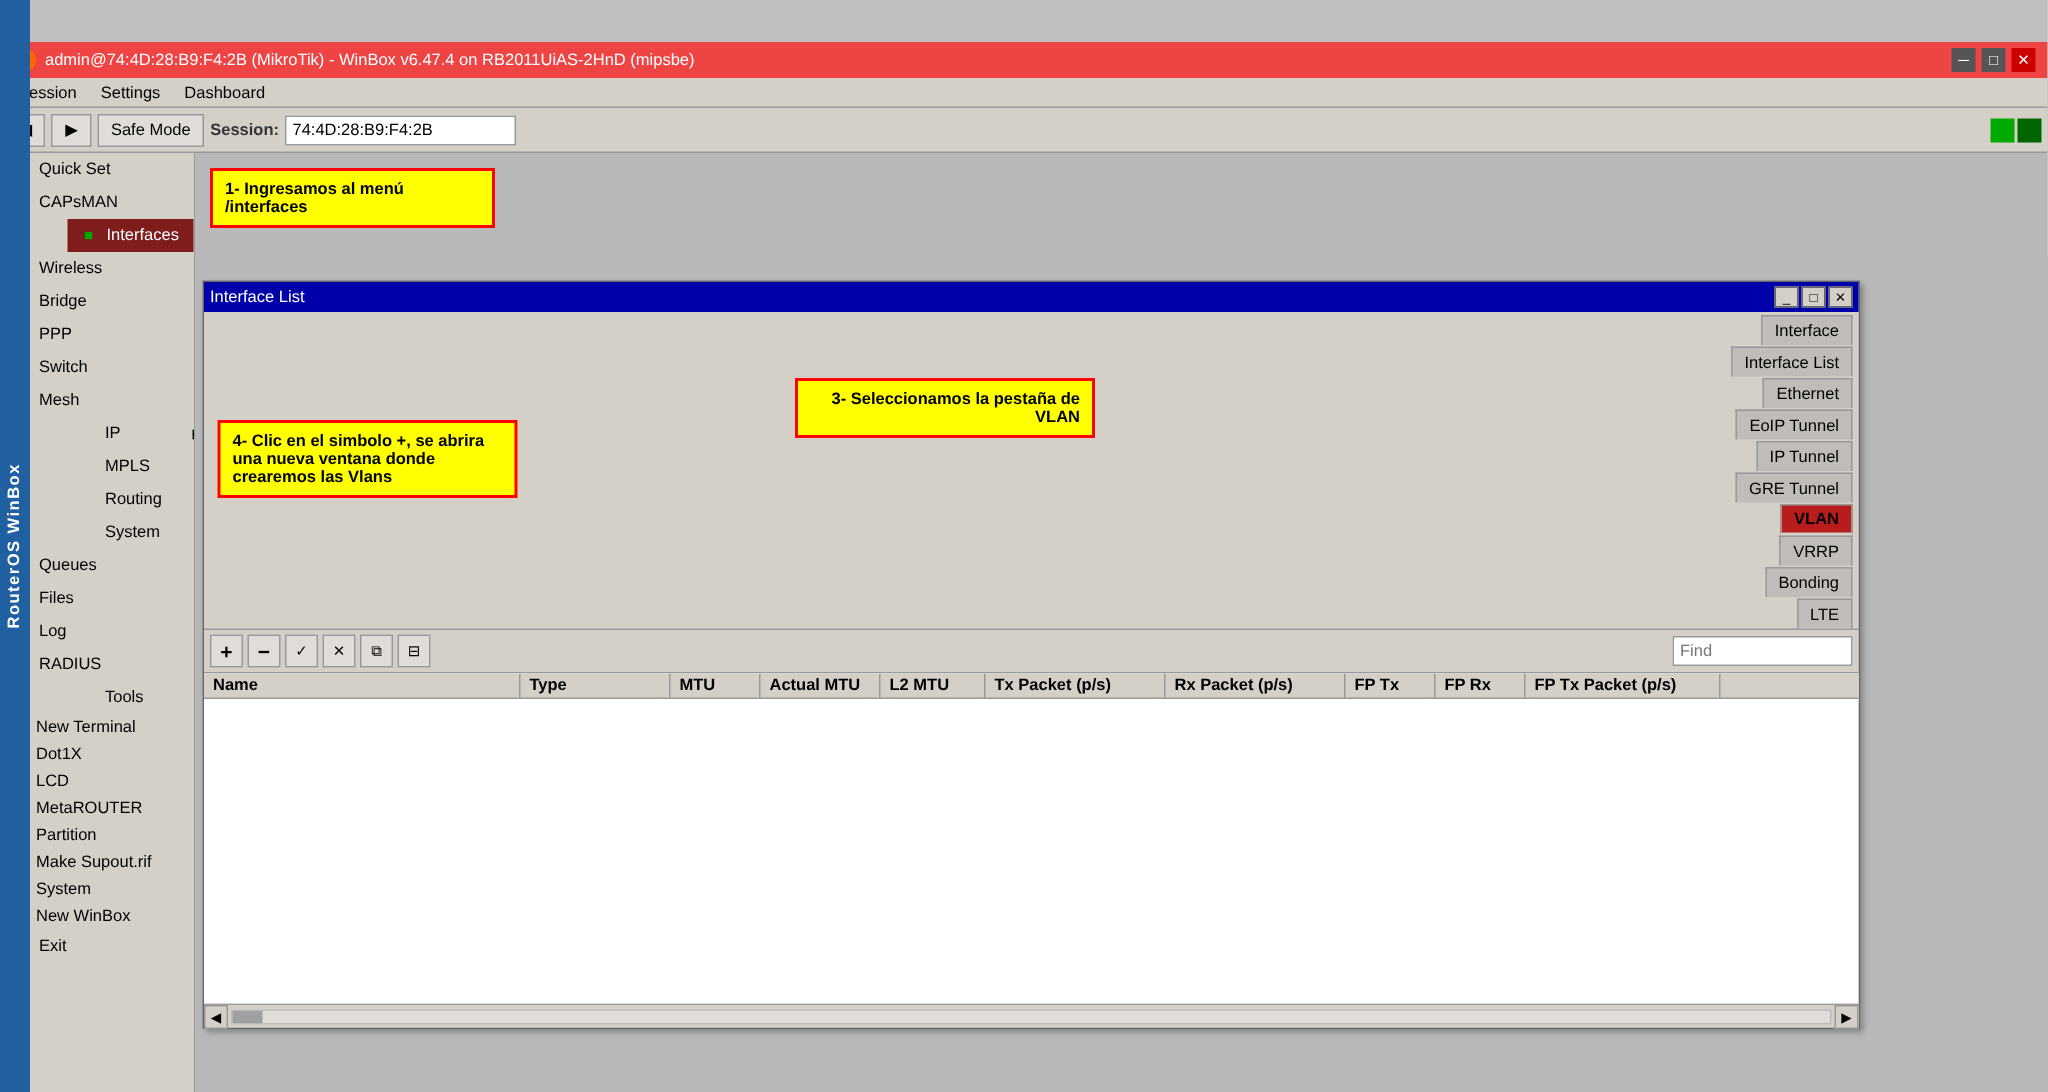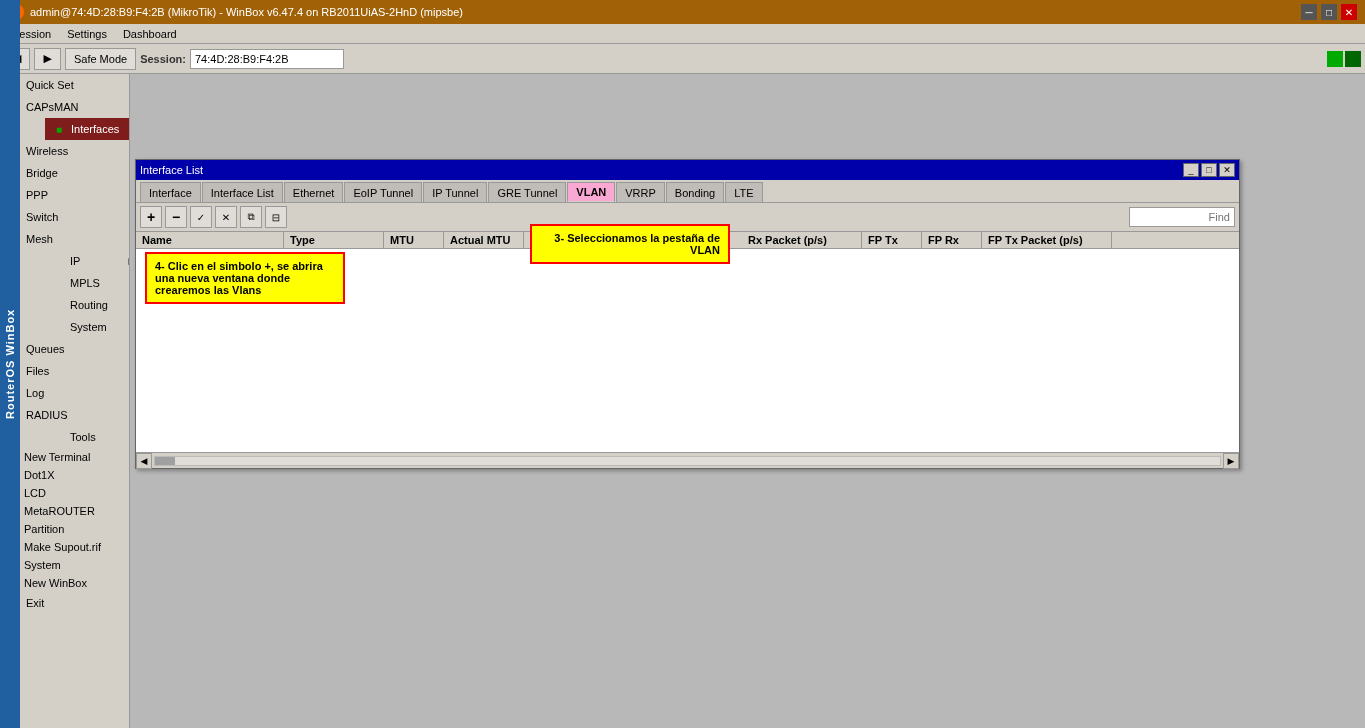--- a/index.html
+++ b/index.html
@@ -1,19 +1,19 @@
 <!DOCTYPE html>
 <html><head>
   <meta charset="utf-8">
   <style>
     * { margin: 0; padding: 0; box-sizing: border-box; }
     body { font-family: 'Segoe UI', Tahoma, Geneva, Verdana, sans-serif; font-size: 11px; background: #c0c0c0; width: 1365px; height: 728px; overflow: hidden; }
     
     
-    .title-bar { background: #a16207; color: white; height: 24px; display: flex; align-items: center; justify-content: space-between; padding: 0 8px; font-size: 11px; }
+    .title-bar { background: #ef4444; color: white; height: 24px; display: flex; align-items: center; justify-content: space-between; padding: 0 8px; font-size: 11px; margin-top: 28px; }
     .title-bar-left { display: flex; align-items: center; gap: 6px; }
     .title-icon { width: 16px; height: 16px; background: #ff6600; border-radius: 50%; display: flex; align-items: center; justify-content: center; font-size: 9px; color: white; }
     .title-controls { display: flex; gap: 4px; }
     .title-btn { width: 16px; height: 16px; background: #555; color: white; border: none; cursor: pointer; font-size: 10px; display: flex; align-items: center; justify-content: center; }
     .title-btn.close { background: #c00; }
 
     
     .menu-bar { background: #d4d0c8; height: 20px; display: flex; align-items: center; padding: 0 4px; border-bottom: 1px solid #999; }
     .menu-item { padding: 2px 8px; font-size: 11px; cursor: pointer; }
 
@@ -47,28 +47,28 @@
     
     .winbox-label { position: absolute; left: 0; top: 0; bottom: 0; width: 20px; background: #2060a0; color: white; display: flex; align-items: center; justify-content: center; writing-mode: vertical-rl; text-orientation: mixed; transform: rotate(180deg); font-size: 11px; font-weight: bold; letter-spacing: 1px; }
 
     
     .interface-window { position: absolute; top: 90px; left: 130px; width: calc(100% - 130px); background: #d4d0c8; border: 1px solid #666; box-shadow: 2px 2px 4px rgba(0,0,0,0.3); }
     .window-titlebar { background: #0000aa; color: white; height: 20px; display: flex; align-items: center; justify-content: space-between; padding: 0 4px; font-size: 11px; }
     .window-controls { display: flex; gap: 2px; }
     .window-btn { width: 16px; height: 14px; background: #d4d0c8; border: 1px solid #666; color: #000; font-size: 9px; display: flex; align-items: center; justify-content: center; cursor: pointer; }
 
     
-    .tabs-bar { background: #d4d0c8; display: flex; align-items: flex-end; padding: 2px 4px 0; gap: 1px; border-bottom: 1px solid #999; }
+    .tabs-bar { background: #d4d0c8; display: flex; align-items: flex-end; padding: 2px 4px 0; gap: 1px; border-bottom: 1px solid #999; flex-direction: column; }
     .tab { padding: 2px 8px; background: #c0bdb8; border: 1px solid #999; border-bottom: none; font-size: 11px; cursor: pointer; height: 20px; display: flex; align-items: center; }
-    .tab.active { background: #f9a8d4; border-bottom: 1px solid #d4d0c8; font-weight: bold; }
+    .tab.active { background: #b91c1c; border-bottom: 1px solid #d4d0c8; font-weight: bold; }
 
     
     .window-toolbar { background: #d4d0c8; padding: 3px 4px; display: flex; align-items: center; gap: 3px; border-bottom: 1px solid #999; }
     .win-btn { width: 22px; height: 22px; background: #e0ddd8; border: 1px solid #999; display: flex; align-items: center; justify-content: center; font-size: 12px; cursor: pointer; }
-    .win-search { margin-left: auto; background: white; border: 1px solid #999; padding: 1px 4px; font-size: 11px; height: 20px; width: 106px; text-align: right; }
+    .win-search { margin-left: auto; background: white; border: 1px solid #999; padding: 1px 4px; font-size: 11px; height: 20px; width: 120px; }
 
     
     .table-container { background: white; overflow: auto; height: 220px; position: relative; }
     .table-header { display: flex; background: #d4d0c8; border-bottom: 1px solid #999; position: sticky; top: 0; }
     .th { padding: 2px 6px; border-right: 1px solid #999; font-size: 11px; font-weight: bold; white-space: nowrap; flex-shrink: 0; cursor: pointer; }
     .table-body { }
 
     
     .scroll-area { height: 16px; background: #d4d0c8; border-top: 1px solid #999; display: flex; align-items: center; }
     .scroll-arrow { width: 16px; height: 16px; background: #d4d0c8; border: 1px solid #999; display: flex; align-items: center; justify-content: center; font-size: 9px; cursor: pointer; flex-shrink: 0; }
@@ -246,20 +246,23 @@
       <span class="sidebar-label">New WinBox</span>
     </div>
     <div class="sidebar-item">
       <span class="sidebar-icon icon-exit">✕</span>
       <span class="sidebar-label">Exit</span>
     </div>
   </div>
 
   <div class="content-area">
 
+    <div class="annotation-box annotation-1" style="top:10px; left:10px; width:190px;">
+      <span>1- Ingresamos al menú /interfaces</span>
+    </div>
 
 
     <div class="interface-window" style="top:85px; left:5px; right:5px;">
 
       <div class="window-titlebar">
         <span>Interface List</span>
         <div class="window-controls">
           <button class="window-btn">_</button>
           <button class="window-btn">□</button>
           <button class="window-btn">✕</button>
@@ -304,27 +307,27 @@
         <button class="win-btn" style="font-size:14px;font-weight:bold;">−</button>
         <button class="win-btn" style="font-size:10px;">✓</button>
         <button class="win-btn" style="font-size:10px;">✕</button>
         <button class="win-btn" style="font-size:10px;">⧉</button>
         <button class="win-btn" style="font-size:10px;">⊟</button>
         <input class="win-search" type="text" placeholder="Find" style="">
       </div>
 
       <div class="table-container">
         <div class="table-header">
-          <div class="th" style="width:148px;">Name</div>
+          <div class="th" style="width:211px;">Name</div>
           <div class="th" style="width:100px;">Type</div>
           <div class="th" style="width:60px;">MTU</div>
           <div class="th" style="width:80px;">Actual MTU</div>
           <div class="th" style="width:70px;">L2 MTU</div>
           <div class="th" style="width:120px;">Tx Packet (p/s)</div>
-          <div class="th" style="width:120px;margin-left:28px;">Rx Packet (p/s)</div>
+          <div class="th" style="width:120px;">Rx Packet (p/s)</div>
           <div class="th" style="width:60px;">FP Tx</div>
           <div class="th" style="width:60px;">FP Rx</div>
           <div class="th" style="width:130px;">FP Tx Packet (p/s)</div>
         </div>
         <div class="table-body">
           
         </div>
       </div>
 
       <div class="scroll-area">

